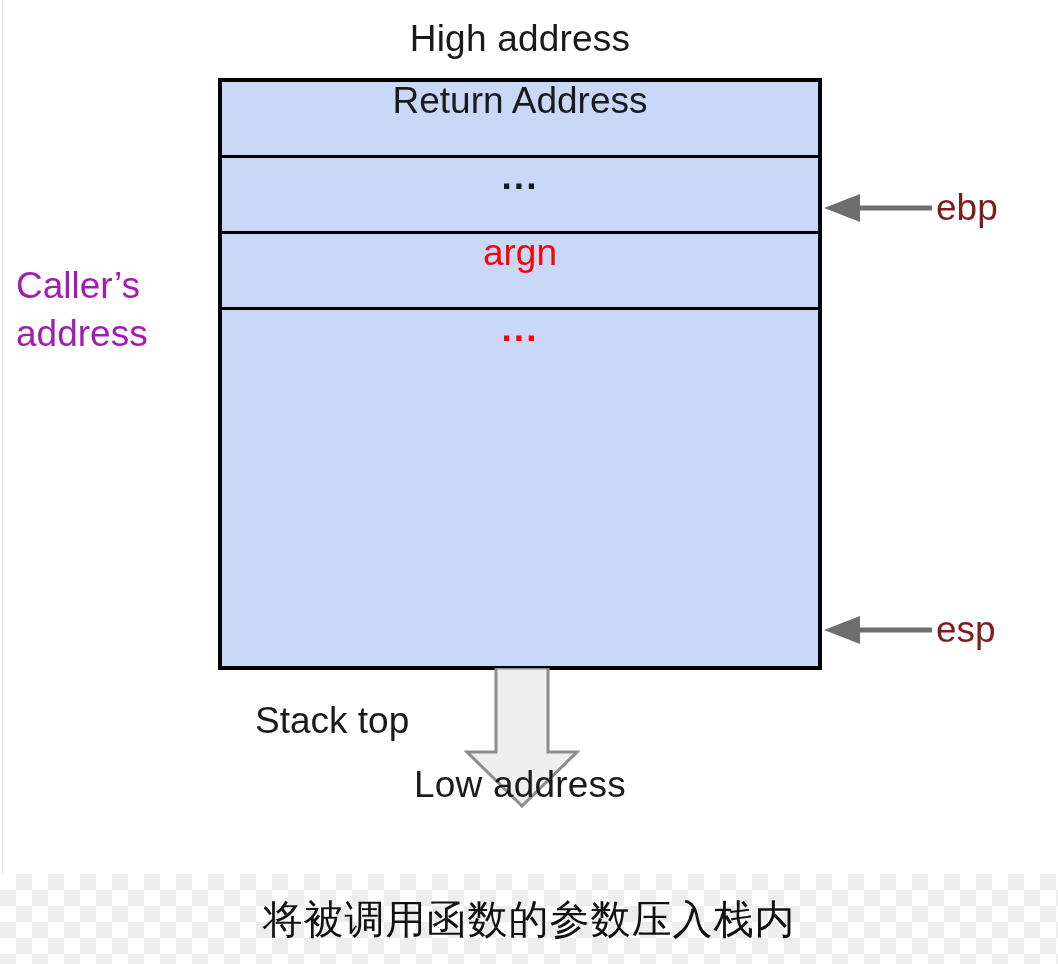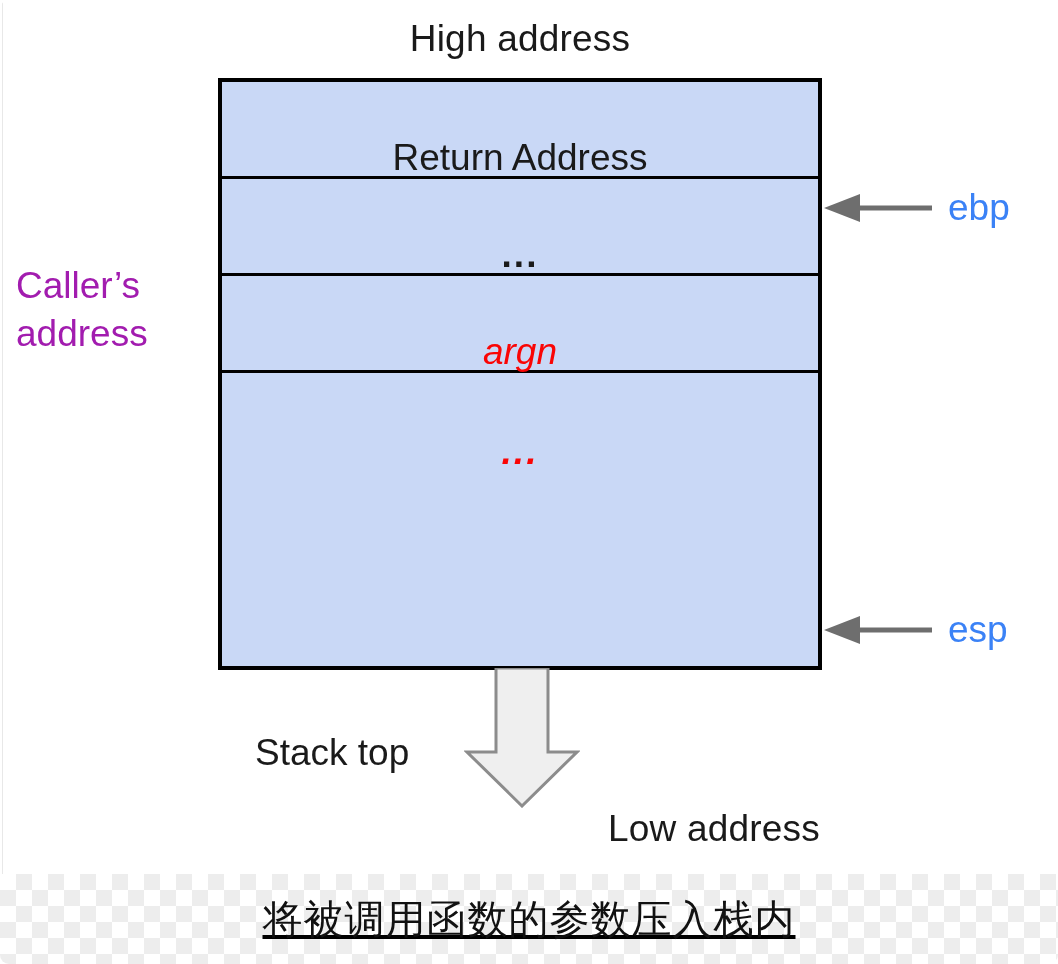--- a/index.html
+++ b/index.html
@@ -9,21 +9,20 @@
   }
   body {
     font-family: "Liberation Sans", sans-serif;
   }
   #page {
     position: relative;
     width: 1058px;
     height: 964px;
     background: #ffffff;
     overflow: hidden;
-    border-radius: 9px;
   }
   
   #left-rule {
     position: absolute;
     left: 2px;
     top: 0;
     width: 1px;
     height: 880px;
     background: #e8e8e8;
   }
@@ -31,51 +30,51 @@
   
   .addr-label {
     position: absolute;
     font-size: 37px;
     color: #1a1a1a;
     letter-spacing: 0.2px;
     white-space: nowrap;
     text-align: center;
   }
   #high-address { left: 220px; top: 18px; width: 600px; }
-  #low-address  { left: 220px; top: 808px; width: 600px; text-align: right; }
+  #low-address  { left: 220px; top: 764px; width: 600px; }
 
   
   #stack-box {
     position: absolute;
     left: 218px;
     top: 78px;
     width: 604px;
     height: 592px;
     border: 4px solid #000000;
     box-sizing: border-box;
     background: #c9d8f6;
   }
   .stack-row {
     position: relative;
     box-sizing: border-box;
-    height: 97px;
+    height: 76px;
     border-bottom: 3px solid #000000;
     background: #c9d8f6;
     display: flex;
-    align-items: flex-end;
+    align-items: flex-start;
     justify-content: center;
   }
   .stack-row:last-child { border-bottom: none; }
   .row-text {
     font-size: 37px;
     color: #1a1a1a;
     line-height: 1;
     white-space: nowrap;
   }
-  .row-text.red { color: #fa0505; font-style: italic; }
+  .row-text.red { color: #fa0505; }
   .row-text.dots {
     font-size: 37px;
     letter-spacing: 2px;
     font-weight: 700;
   }
 
   
   #caller-state {
     position: absolute;
     left: 16px;
@@ -91,30 +90,30 @@
     position: absolute;
     height: 52px;
     display: flex;
     align-items: center;
   }
   #ebp-pointer { left: 822px; top: 182px; }
   #esp-pointer { left: 822px; top: 604px; text-align: center; }
   .reg-arrow { display: block; }
   .reg-label {
     font-size: 37px;
-    color: #3b82f6;
-    margin-left: 14px;
+    color: #7f1d1d;
+    margin-left: 2px;
     white-space: nowrap;
   }
 
   
   #stack-top {
     position: absolute;
     left: 255px;
-    top: 732px;
+    top: 700px;
     font-size: 37px;
     color: #1a1a1a;
     white-space: nowrap;
   }
 
   
   #grow-arrow {
     position: absolute;
     left: 464px;
     top: 668px;
@@ -131,21 +130,20 @@
     height: 90px;
     background-color: #ffffff;
     background-image:
       linear-gradient(45deg, #ededed 25%, transparent 25%, transparent 75%, #ededed 75%),
       linear-gradient(45deg, #ededed 25%, transparent 25%, transparent 75%, #ededed 75%);
     background-size: 32px 32px;
     background-position: 0 0, 16px 16px;
     display: flex;
     align-items: center;
     justify-content: center;
-    text-decoration: underline;
   }
   #caption-text {
     font-size: 40px;
     color: #111111;
     letter-spacing: 1px;
     white-space: nowrap;
   }
 </style>
 </head>
 <body>

